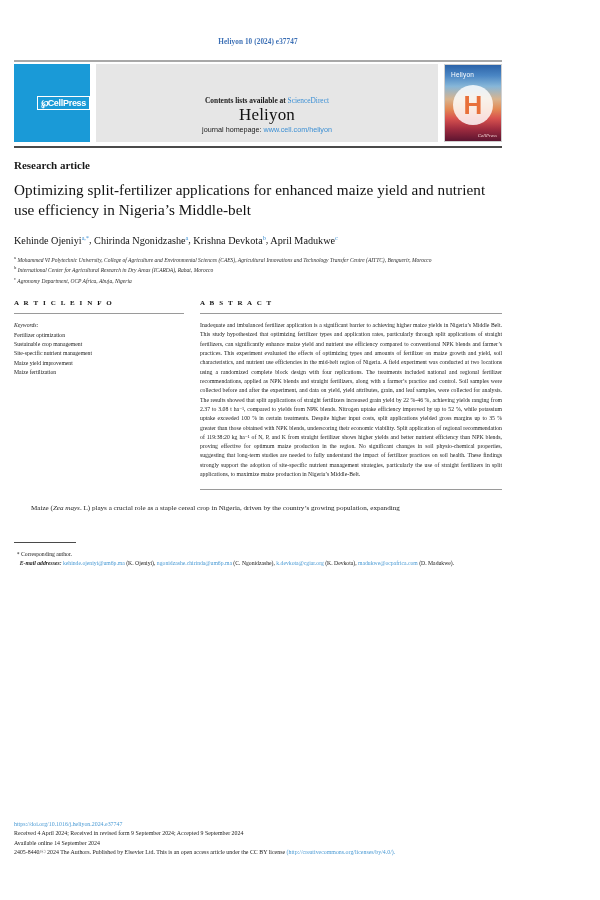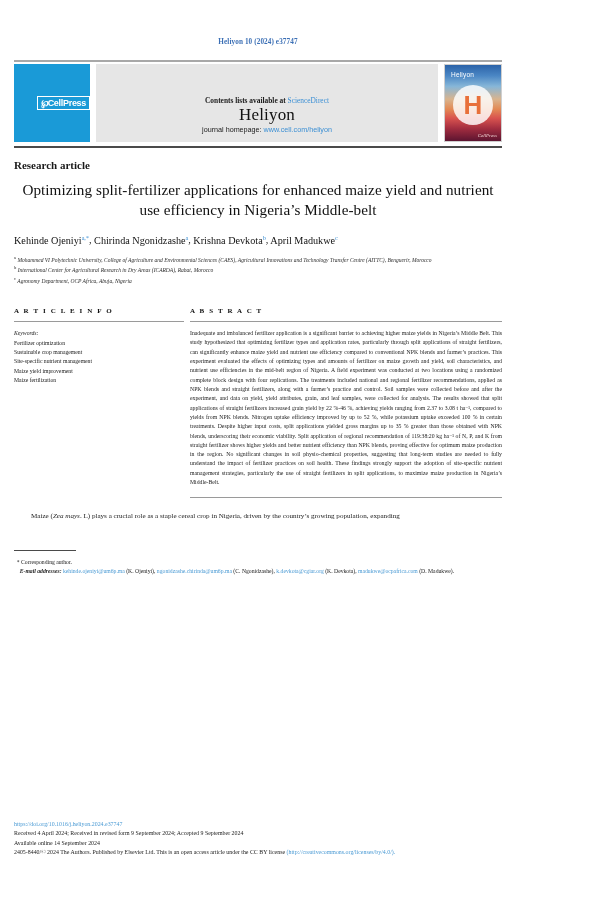--- a/index.html
+++ b/index.html
@@ -156,21 +156,20 @@
     color: #1a1a1a;
     font-family: "Liberation Serif", serif;
   }
   .article-title {
     margin-top: 9px;
     font-size: 15.2px;
     line-height: 1.33;
     font-weight: normal;
     color: #111;
     letter-spacing: .05px;
-    text-align: center;
   }
   .authors {
     margin-top: 13px;
     font-size: 10.2px;
     color: #111;
     line-height: 1.3;
   }
   .authors sup { font-size: 6.2px; color: #3b8fd4; }
   .affiliations {
     margin-top: 7px;
@@ -178,22 +177,22 @@
     font-style: italic;
     color: #2b2b2b;
     line-height: 1.55;
   }
   .affiliations sup { font-style: normal; }
   .affiliations div { margin-bottom: 0px; }
 
   
   .info-abstract {
     display: flex;
-    margin-top: 22px;
-    gap: 6px;
+    margin-top: 14px;
+    gap: 16px;
   }
   .col-info { flex: 0 0 170px; }
   .col-abstract { flex: 1 1 auto; }
   .sec-head {
     font-size: 7px;
     font-weight: bold;
     letter-spacing: 1.6px;
     color: #111;
     font-family: "Liberation Serif", serif;
   }

